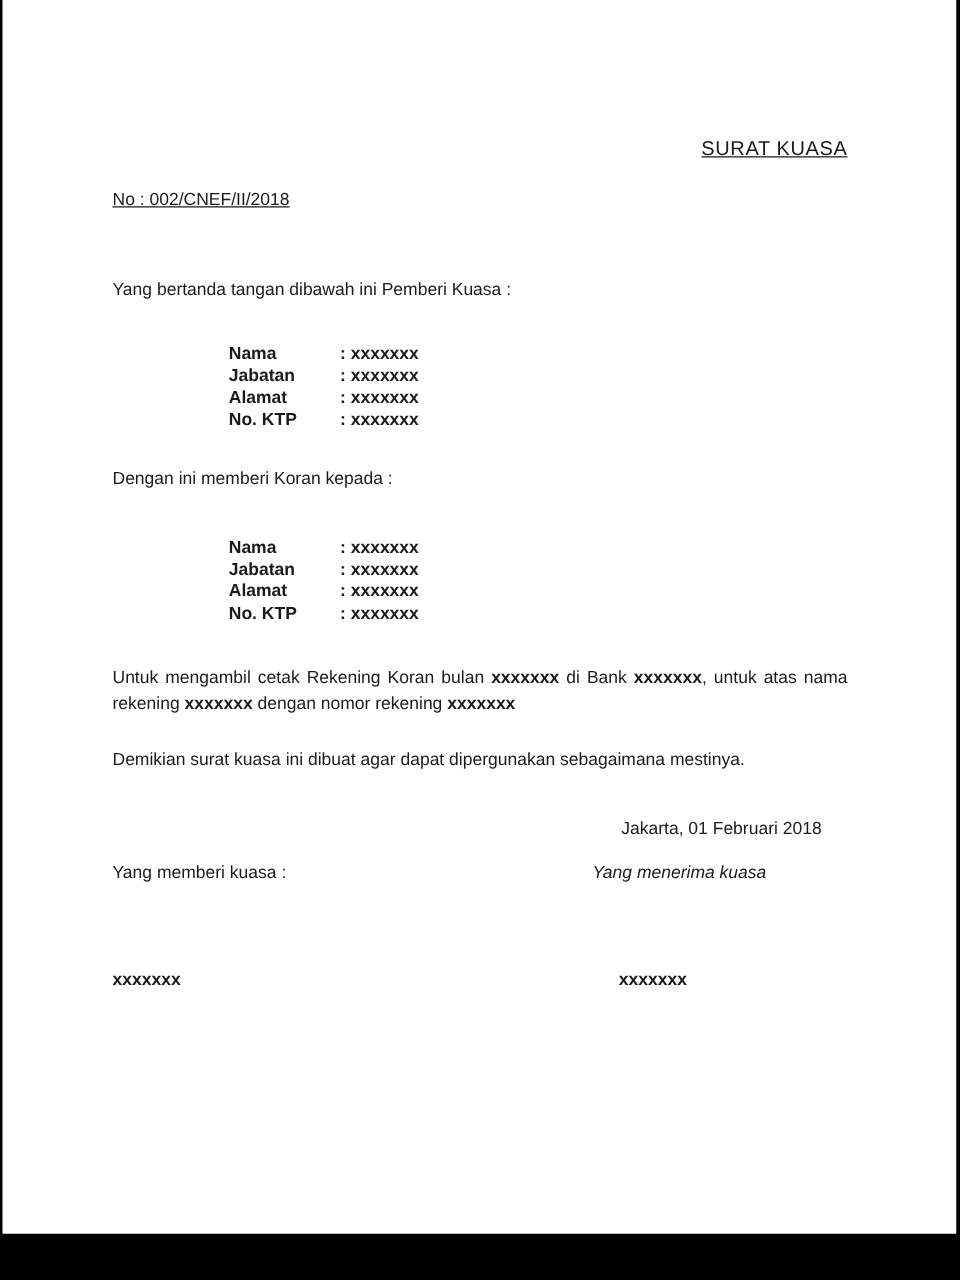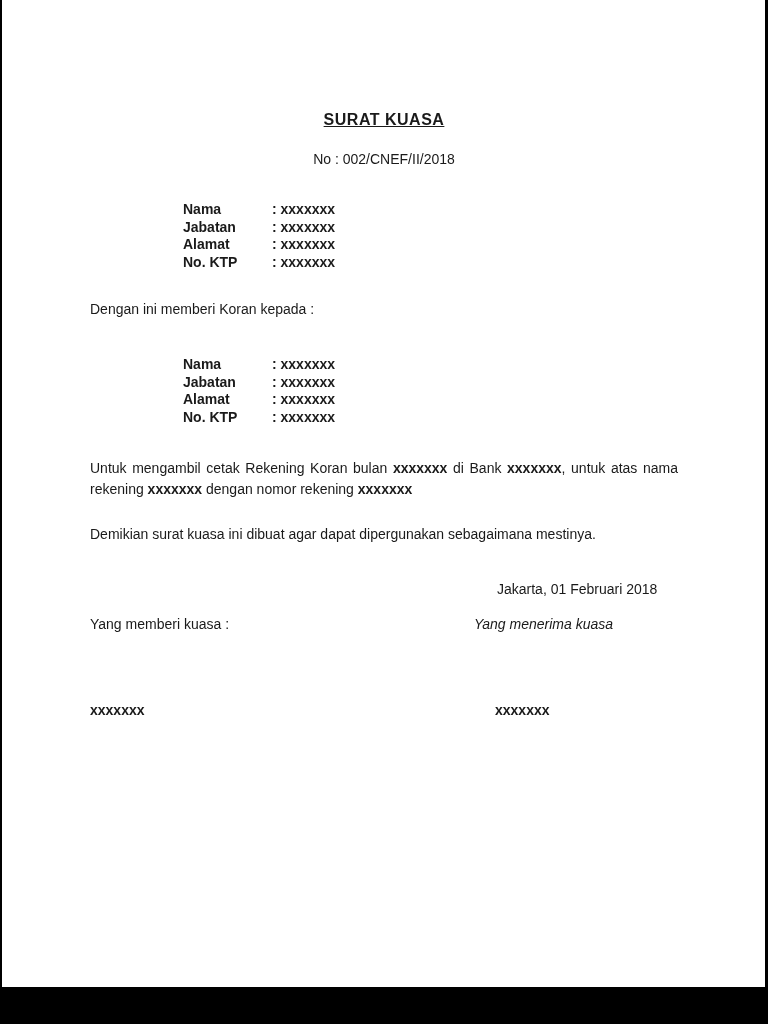--- a/index.html
+++ b/index.html
@@ -13,30 +13,31 @@
     position: relative;
     overflow: hidden;
   }
   .content {
     position: relative;
     padding: 110px 90px 0 90px;
     font-size: 14px;
   }
   .title {
     font-size: 16px;
-    font-weight: 700;
+    font-weight: 400;
     text-decoration: underline;
-    text-align: center;
+    text-align: right;
     letter-spacing: 0.5px;
     line-height: 19px;
   }
   .doc-number {
-    text-align: center;
+    text-align: left;
     margin-top: 22px;
     line-height: 16px;
+    text-decoration: underline;
   }
   .line { line-height: 17px; }
   .opening  { margin-top: 56px; }
   .detail-block {
     margin-top: 34px;
     padding-left: 46px;
     font-weight: 700;
   }
   .detail-block.second { margin-top: 38px; }
   .detail-row { line-height: 17.5px; padding-left: 47px; }
@@ -98,20 +99,21 @@
 </head>
 <body>
 
 <div class="page">
   <div class="content">
 
     <div class="title">SURAT KUASA</div>
 
     <div class="doc-number">No : 002/CNEF/II/2018</div>
 
+    <p class="line opening">Yang bertanda tangan dibawah ini Pemberi Kuasa :</p>
 
     <div class="detail-block">
         <div class="detail-row"><span class="dl">Nama</span><span class="dv">: xxxxxxx</span></div>
         <div class="detail-row"><span class="dl">Jabatan</span><span class="dv">: xxxxxxx</span></div>
         <div class="detail-row"><span class="dl">Alamat</span><span class="dv">: xxxxxxx</span></div>
         <div class="detail-row"><span class="dl">No. KTP</span><span class="dv">: xxxxxxx</span></div>
       </div>
 
     <p class="line granting">Dengan ini memberi Koran kepada :</p>
 

